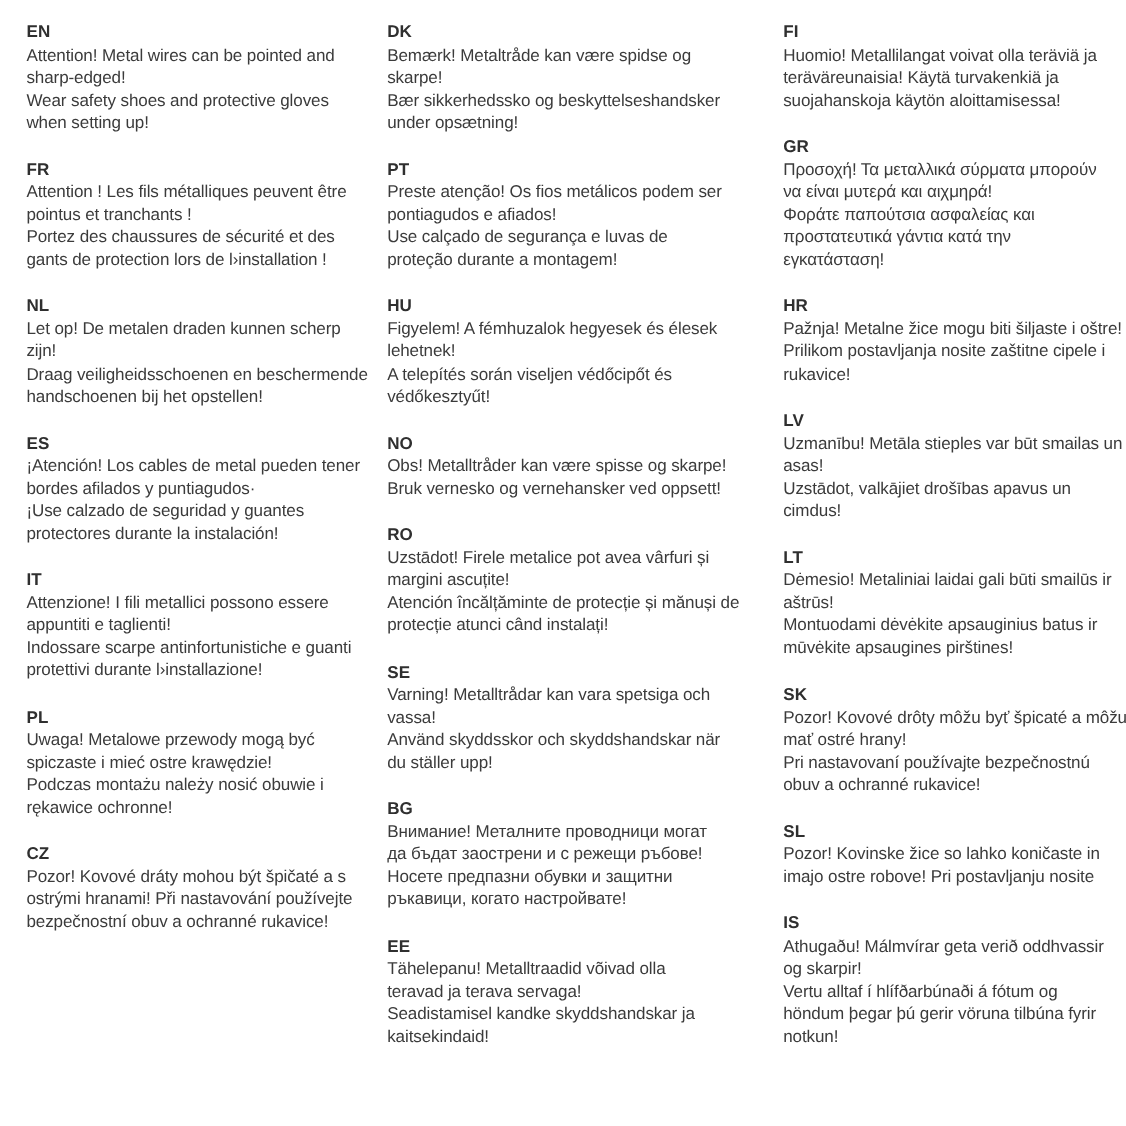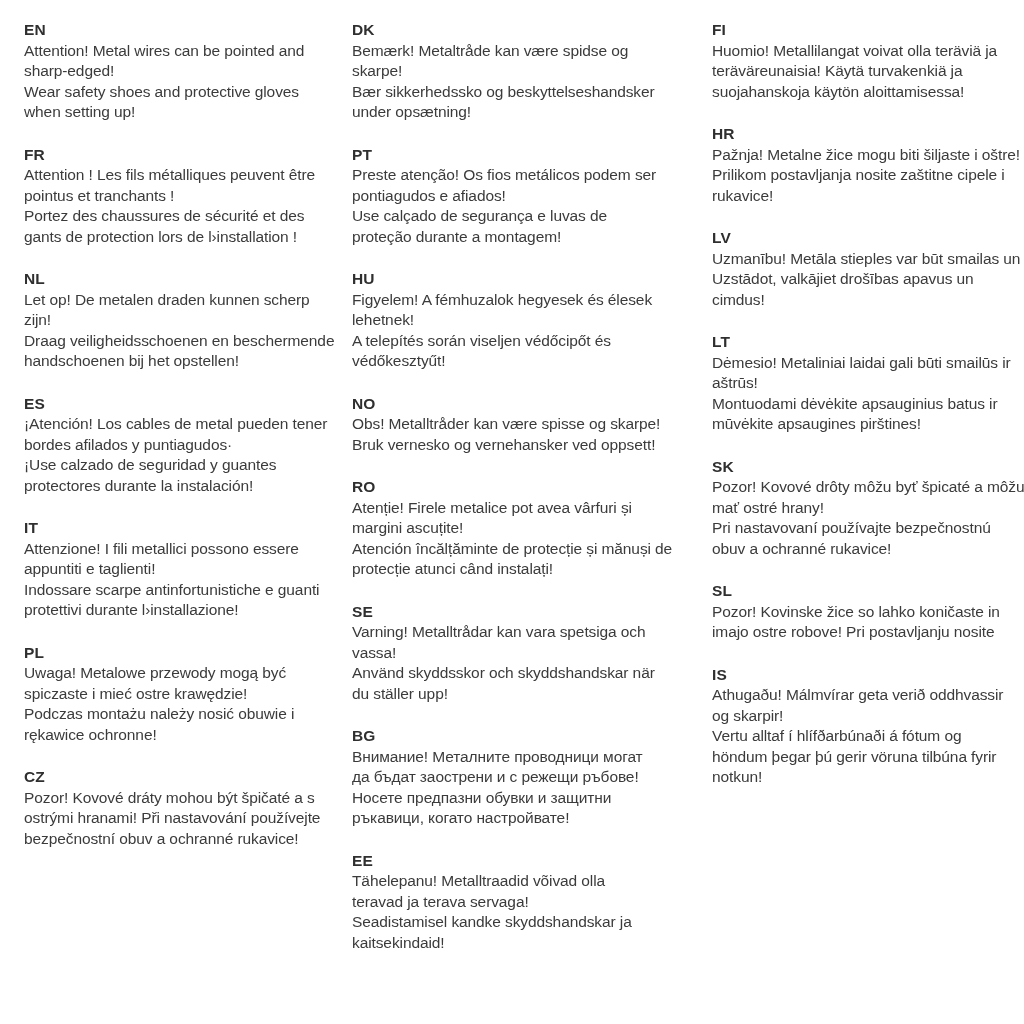--- a/index.html
+++ b/index.html
@@ -118,21 +118,21 @@
           <div class="warn-line">A telepítés során viseljen védőcipőt és</div>
           <div class="warn-line">védőkesztyűt!</div>
         </div>
         <div class="lang-section">
           <div class="lang-code">NO</div>
           <div class="warn-line">Obs! Metalltråder kan være spisse og skarpe!</div>
           <div class="warn-line">Bruk vernesko og vernehansker ved oppsett!</div>
         </div>
         <div class="lang-section">
           <div class="lang-code">RO</div>
-          <div class="warn-line">Atenție! Firele metalice pot avea vârfuri și</div>
+          <div class="warn-line">Uzstādot! Firele metalice pot avea vârfuri și</div>
           <div class="warn-line">margini ascuțite!</div>
           <div class="warn-line">Atención încălțăminte de protecție și mănuși de</div>
           <div class="warn-line">protecție atunci când instalați!</div>
         </div>
         <div class="lang-section">
           <div class="lang-code">SE</div>
           <div class="warn-line">Varning! Metalltrådar kan vara spetsiga och</div>
           <div class="warn-line">vassa!</div>
           <div class="warn-line">Använd skyddsskor och skyddshandskar när</div>
           <div class="warn-line">du ställer upp!</div>
@@ -153,28 +153,37 @@
         </div>
       </div>
     <div class="column">
         <div class="lang-section">
           <div class="lang-code">FI</div>
           <div class="warn-line">Huomio! Metallilangat voivat olla teräviä ja</div>
           <div class="warn-line">teräväreunaisia! Käytä turvakenkiä ja</div>
           <div class="warn-line">suojahanskoja käytön aloittamisessa!</div>
         </div>
         <div class="lang-section">
+          <div class="lang-code">GR</div>
+          <div class="warn-line">Προσοχή! Τα μεταλλικά σύρματα μπορούν</div>
+          <div class="warn-line">να είναι μυτερά και αιχμηρά!</div>
+          <div class="warn-line">Φοράτε παπούτσια ασφαλείας και</div>
+          <div class="warn-line">προστατευτικά γάντια κατά την</div>
+          <div class="warn-line">εγκατάσταση!</div>
+        </div>
+        <div class="lang-section">
           <div class="lang-code">HR</div>
           <div class="warn-line">Pažnja! Metalne žice mogu biti šiljaste i oštre!</div>
           <div class="warn-line">Prilikom postavljanja nosite zaštitne cipele i</div>
           <div class="warn-line">rukavice!</div>
         </div>
         <div class="lang-section">
           <div class="lang-code">LV</div>
           <div class="warn-line">Uzmanību! Metāla stieples var būt smailas un</div>
+          <div class="warn-line">asas!</div>
           <div class="warn-line">Uzstādot, valkājiet drošības apavus un</div>
           <div class="warn-line">cimdus!</div>
         </div>
         <div class="lang-section">
           <div class="lang-code">LT</div>
           <div class="warn-line">Dėmesio! Metaliniai laidai gali būti smailūs ir</div>
           <div class="warn-line">aštrūs!</div>
           <div class="warn-line">Montuodami dėvėkite apsauginius batus ir</div>
           <div class="warn-line">mūvėkite apsaugines pirštines!</div>
         </div>

